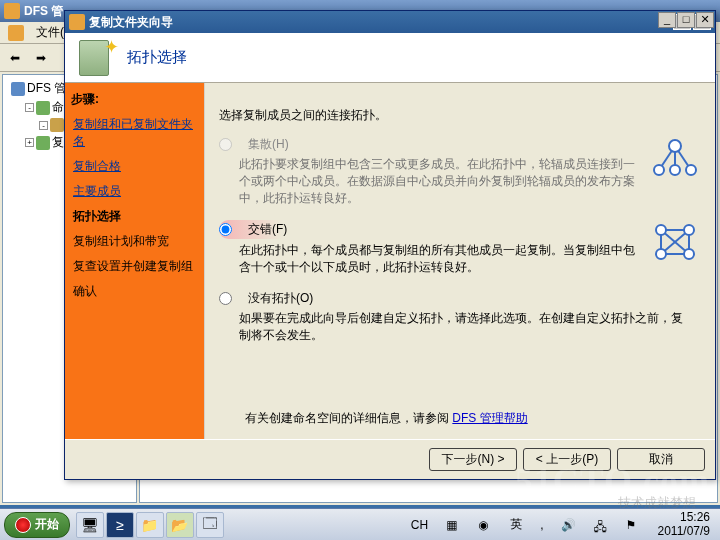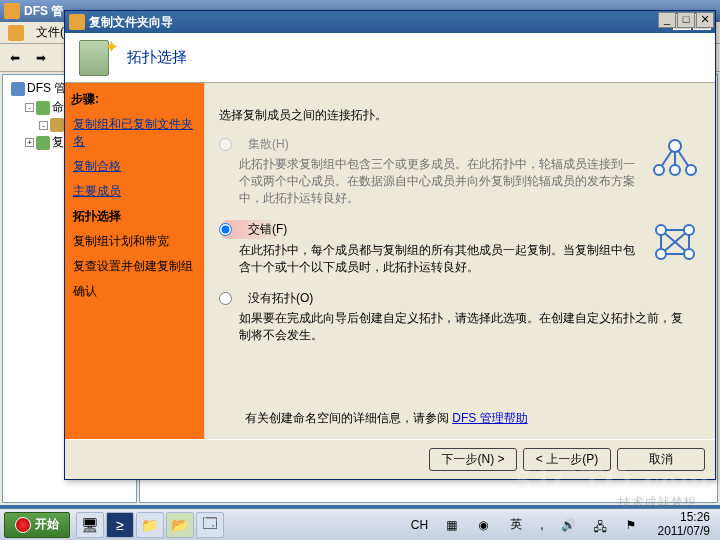--- a/index.html
+++ b/index.html
@@ -54,21 +54,21 @@
 .help-line { position: absolute; bottom: 12px; left: 14px; margin-left: 26px; }
 .help-link { color: #0000cc; text-decoration: underline; cursor: pointer; }
 
 .wiz-buttons { height: 40px; border-top: 1px solid #fff; background: #ece9d8; display: flex; align-items: center; justify-content: flex-end; padding: 0 10px; gap: 6px; }
 .wiz-btn { min-width: 88px; height: 23px; background: #ece9d8; border: 1px solid #404040; border-radius: 3px; padding: 0 8px; font-size: 12px; cursor: pointer; }
 
 .win-controls { position: absolute; top: 12px; right: 6px; display: flex; gap: 1px; }
 .win-ctrl { width: 18px; height: 16px; background: #d4d0c8; border: 1px solid #808080; font-size: 11px; text-align: center; line-height: 13px; font-family: Marlett, sans-serif; }
 
 .taskbar { position: absolute; bottom: 0; left: 0; width: 720px; height: 32px; background: linear-gradient(#e6eaf0, #c3cee0); border-top: 1px solid #5c7aa9; display: flex; align-items: center; padding: 0 4px; }
-.start-btn { height: 26px; padding: 0 10px; background: linear-gradient(#5fa04f, #3a7a2c); color: #fff; border-radius: 2px; display: flex; align-items: center; gap: 4px; font-weight: bold; border: 1px solid #2a5a1e; }
+.start-btn { height: 26px; padding: 0 10px; background: linear-gradient(#5fa04f, #3a7a2c); color: #fff; border-radius: 12px; display: flex; align-items: center; gap: 4px; font-weight: bold; border: 1px solid #2a5a1e; }
 .start-orb { width: 16px; height: 16px; background: radial-gradient(#f33, #a00); border-radius: 50%; border: 1px solid #fff; }
 .quick { display: flex; gap: 2px; margin-left: 6px; }
 .ql { width: 28px; height: 26px; background: #d9e1ee; border: 1px solid #a8b8d0; border-radius: 2px; display: flex; align-items: center; justify-content: center; font-size: 14px; }
 .tray { margin-left: auto; display: flex; align-items: center; gap: 18px; padding: 0 6px; }
 .clock { text-align: right; font-size: 11px; line-height: 1.1; }
 .tray-icon { width: 14px; height: 14px; display: inline-block; }
 
 .watermark { position: absolute; right: 10px; bottom: 38px; font-size: 36px; font-weight: bold; color: rgba(255,255,255,0.18); letter-spacing: 1px; font-family: Liberation Serif, serif; }
 .wm2 { position: absolute; right: 24px; bottom: 28px; font-size: 13px; color: rgba(120,120,120,0.4); }
 </style>

